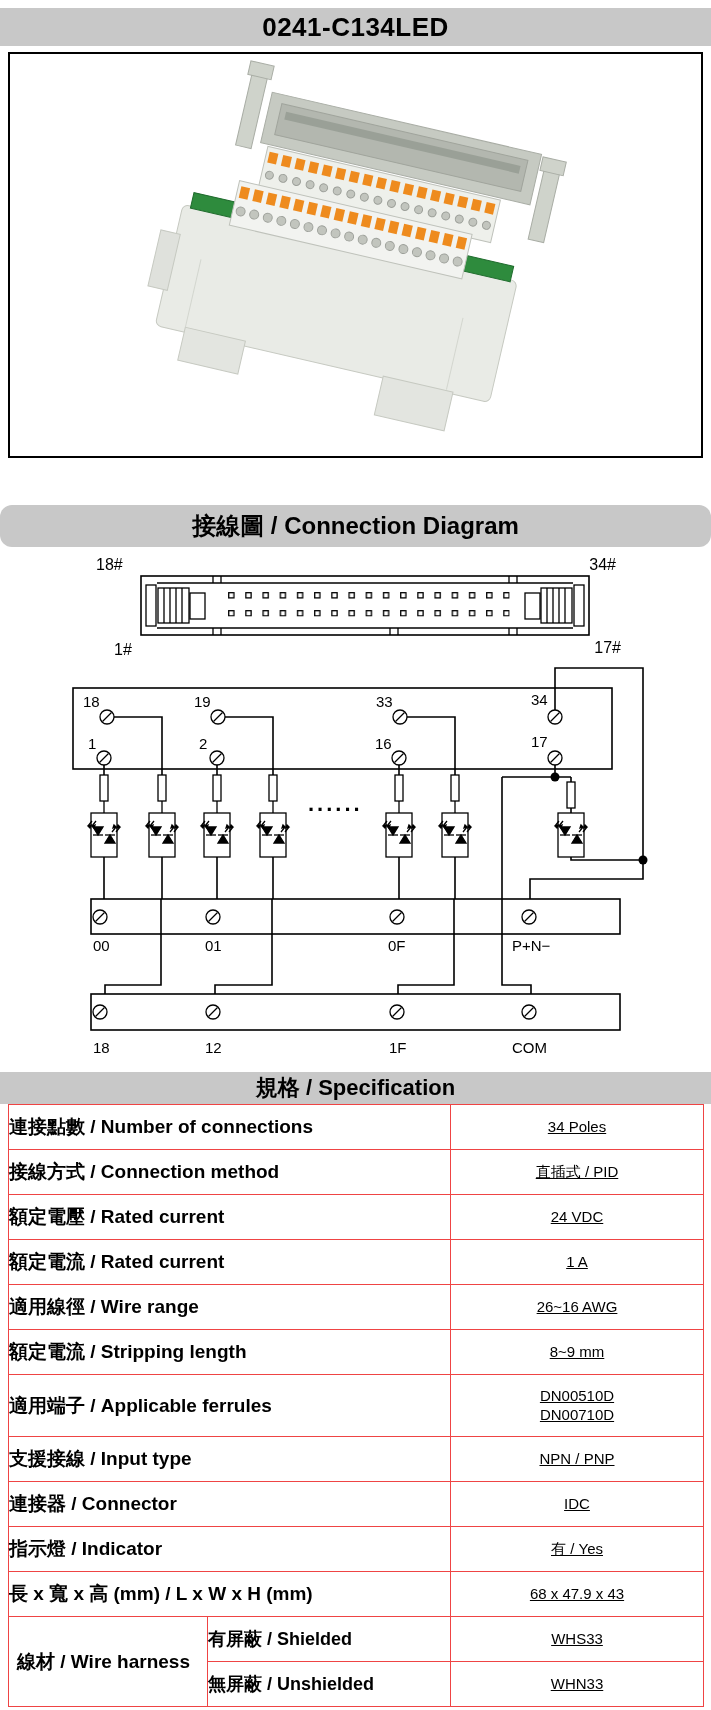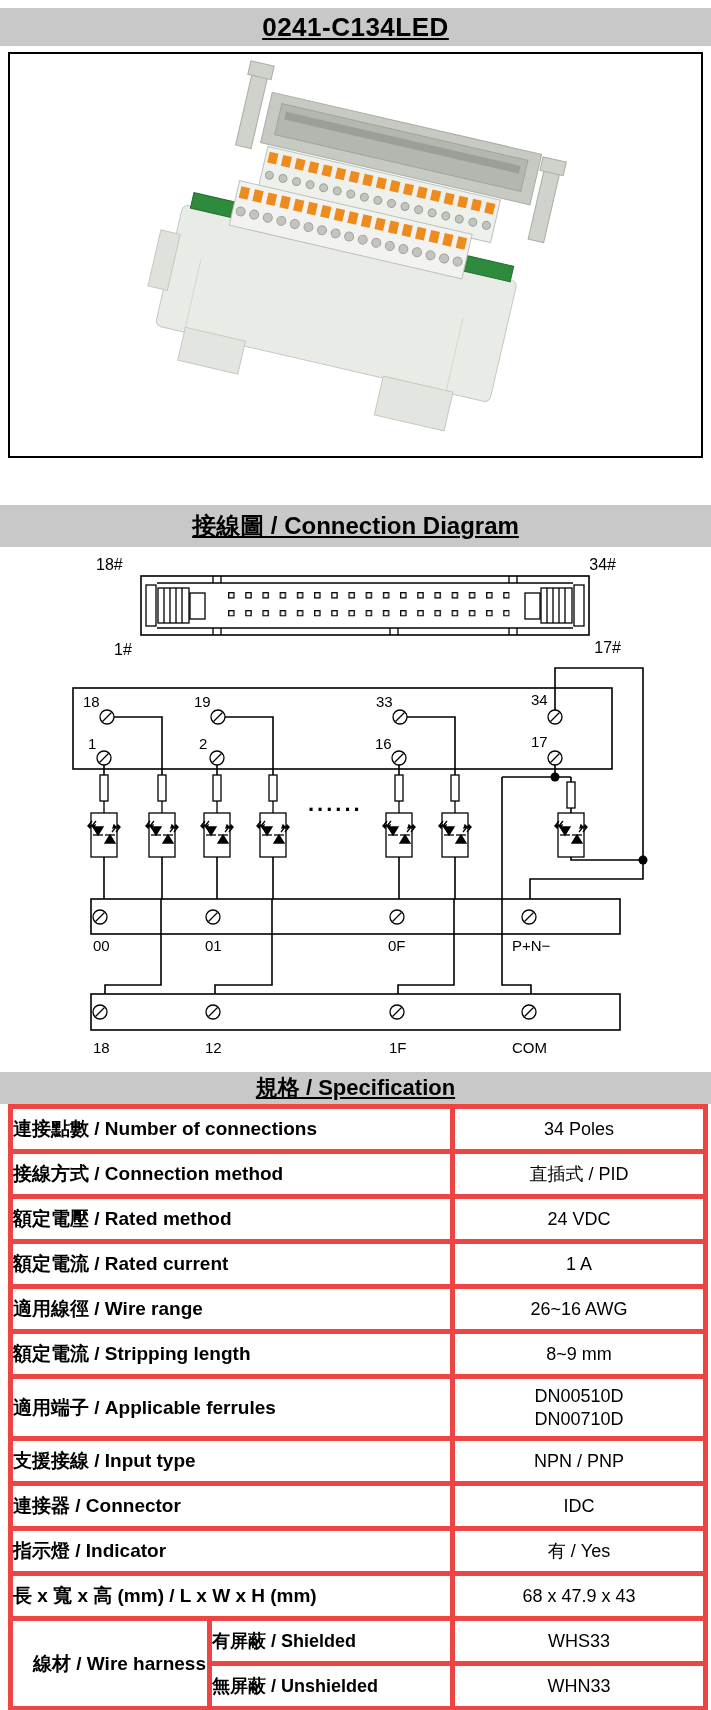--- a/index.html
+++ b/index.html
@@ -1,35 +1,35 @@
 <!DOCTYPE html>
 <html><head>
 <meta charset="utf-8">
 <style>
   html,body{margin:0;padding:0;background:#fff;}
   body{width:711px;height:1710px;font-family:"Liberation Sans", sans-serif;color:#000;overflow:hidden;}
-  .bar{background:#c8c8c8;display:flex;align-items:center;justify-content:center;font-weight:bold;text-decoration:underline;}
+  .bar{background:#c8c8c8;display:flex;align-items:center;justify-content:center;font-weight:bold;}
   .title-bar{height:38px;margin-top:8px;font-size:26px;letter-spacing:.5px;}
   .img-box{margin:6px 8px 0;height:402px;border:2px solid #000;display:flex;align-items:center;justify-content:center;background:#fff;}
-  .diagram-bar{height:42px;margin-top:47px;font-size:24px;}
+  .diagram-bar{height:42px;margin-top:47px;font-size:24px;border-radius:12px;}
   .spec-bar{height:32px;font-size:22px;}
   svg{display:block;}
   .dg{stroke:#000;stroke-width:1.6;fill:none;}
   .dgthin{stroke:#000;stroke-width:1.3;fill:none;}
   .dgfill{fill:#000;stroke:none;}
   .dgtext{font-size:15px;fill:#000;font-family:"Liberation Sans",sans-serif;}
   .dgtext16{font-size:16px;fill:#000;font-family:"Liberation Sans",sans-serif;}
   .dots{font-size:22px;font-weight:bold;letter-spacing:3px;fill:#000;font-family:"Liberation Sans",sans-serif;}
   table.spec{margin:0 8px;width:695px;border-collapse:collapse;table-layout:fixed;}
-  table.spec td{border:5px solid #ef4444;padding:0;vertical-align:middle;}
+  table.spec td{border:1px solid #ef4444;padding:0;vertical-align:middle;}
   tr.r{height:45px;}
   tr.tall{height:62px;}
   td.lbl{font-weight:bold;font-size:19px;padding-left:13px;}
   td.sublbl{font-weight:bold;font-size:18px;padding-left:10px;}
-  td.val{text-align:center;font-size:18px;line-height:1.25;}
+  td.val{text-align:center;font-size:15px;line-height:1.25;text-decoration:underline;}
 </style>
 </head>
 <body>
 
 <div class="bar title-bar">0241-C134LED</div>
 
 <div class="img-box">
   <svg width="695" height="398" viewBox="0 0 695 398">
     <g transform="translate(345,208) rotate(13)">
 
@@ -290,21 +290,21 @@
   <tbody>
     <tr class="r">
       <td class="lbl" colspan="2">連接點數 / Number of connections</td>
       <td class="val">34 Poles</td>
     </tr>
     <tr class="r">
       <td class="lbl" colspan="2">接線方式 / Connection method</td>
       <td class="val">直插式 / PID</td>
     </tr>
     <tr class="r">
-      <td class="lbl" colspan="2">額定電壓 / Rated method</td>
+      <td class="lbl" colspan="2">額定電壓 / Rated current</td>
       <td class="val">24 VDC</td>
     </tr>
     <tr class="r">
       <td class="lbl" colspan="2">額定電流 / Rated current</td>
       <td class="val">1 A</td>
     </tr>
     <tr class="r">
       <td class="lbl" colspan="2">適用線徑 / Wire range</td>
       <td class="val">26~16 AWG</td>
     </tr>
@@ -329,21 +329,21 @@
     </tr>
     <tr class="r">
       <td class="lbl" colspan="2">指示燈 / Indicator</td>
       <td class="val">有 / Yes</td>
     </tr>
     <tr class="r">
       <td class="lbl" colspan="2">長 x 寬 x 高 (mm) / L x W x H (mm)</td>
       <td class="val">68 x 47.9 x 43</td>
     </tr>
     <tr class="r">
-      <td class="lbl" rowspan="2" style="padding-left:20px">線材 / Wire harness</td>
+      <td class="lbl" rowspan="2" style="padding-left:8px">線材 / Wire harness</td>
       <td class="sublbl">有屏蔽 / Shielded</td>
       <td class="val">WHS33</td>
     </tr>
     <tr class="r">
       <td class="sublbl">無屏蔽 / Unshielded</td>
       <td class="val">WHN33</td>
     </tr>
   </tbody>
 </table>
 

